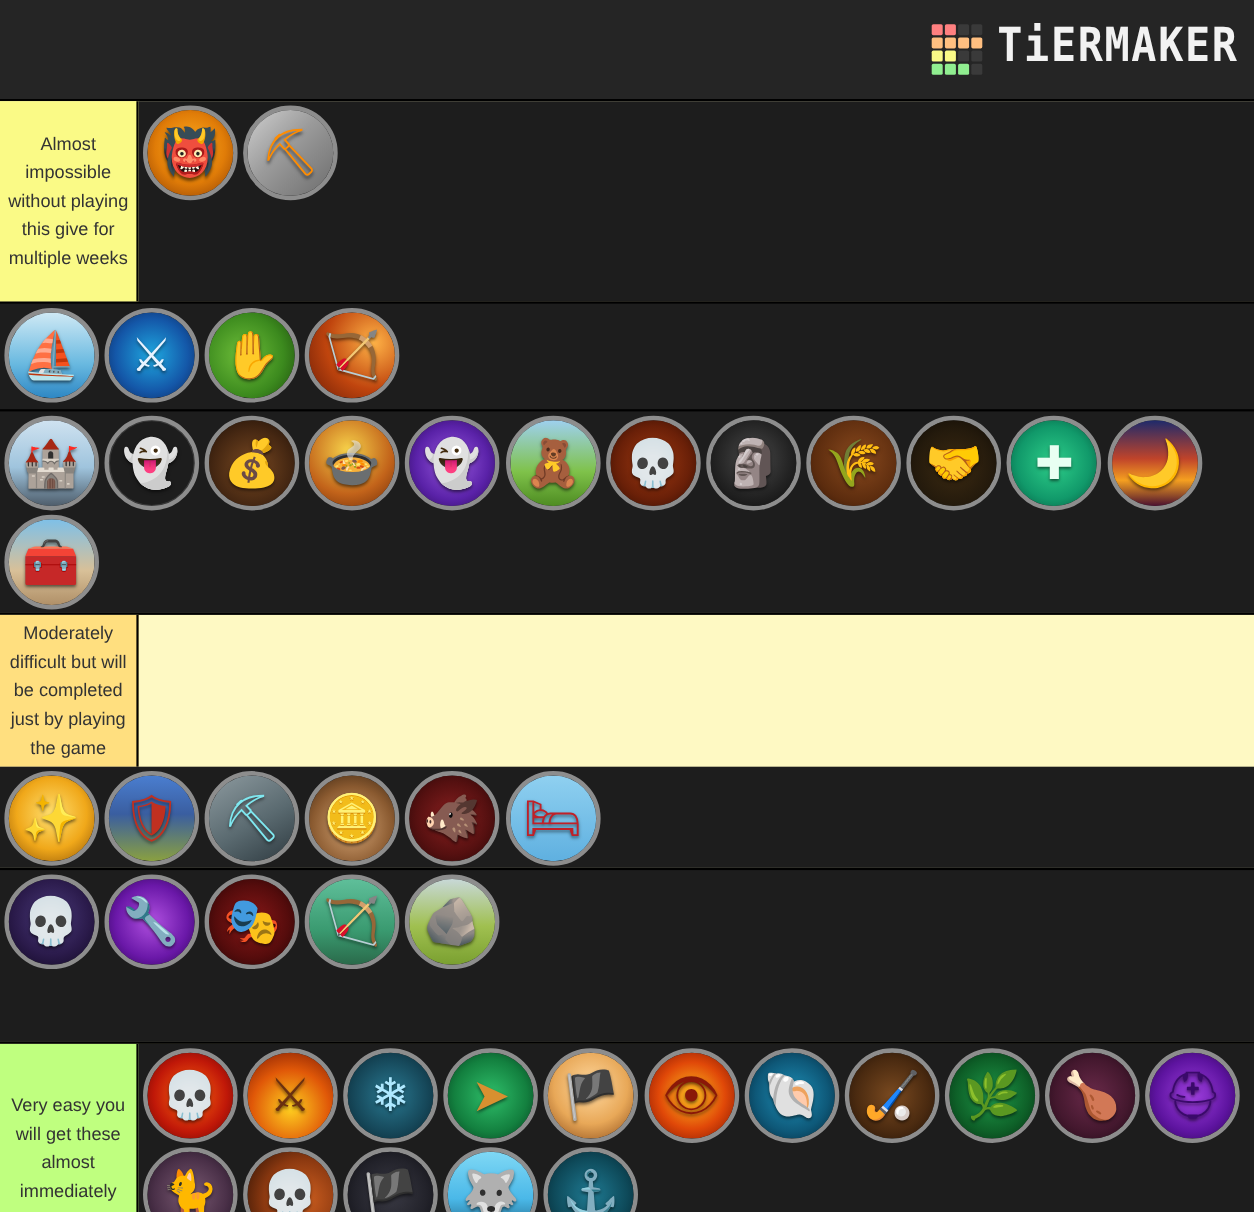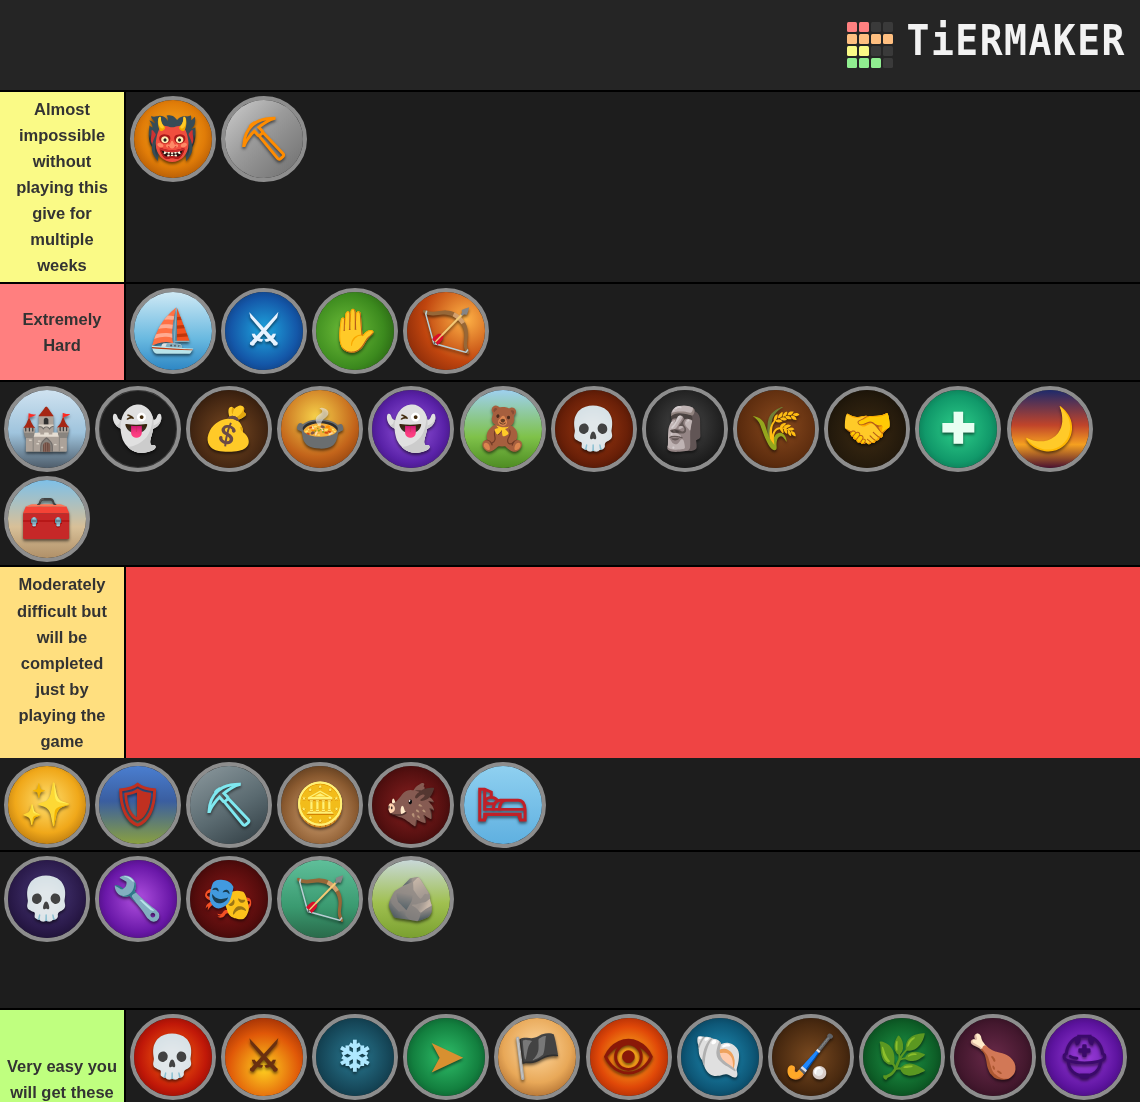--- a/index.html
+++ b/index.html
@@ -23,21 +23,21 @@
     grid-template-rows: repeat(4, 10px); gap: 2px;
   }
   .logo-grid i { display: block; width: 10px; height: 10px; border-radius: 1.5px; }
   .logo-text {
     color: #f2f2f2; font-size: 38px; font-weight: bold;
     letter-spacing: 1.5px; font-family: "DejaVu Sans Mono", monospace;
     transform: scaleY(1.12); line-height: 1;
   }
 
   
-  .tier-row { display: flex; border-top: 2px solid #000; background: #ef4444; font-weight: bold; }
+  .tier-row { display: flex; border-top: 2px solid #000; background: #fef9c3; }
   .tier-label {
     width: 126px; flex: 0 0 126px;
     display: flex; align-items: center; justify-content: center;
     text-align: center; color: #333; font-size: 16.5px;
     line-height: 1.58; padding: 4px 6px; word-break: break-word;
     border-right: 2px solid #000;
   }
   .tier-items {
     flex: 1; display: flex; flex-wrap: wrap;
     align-content: flex-start; padding: 2px 0 0 1px;
@@ -96,21 +96,20 @@
             </div>
           </div>
           <div class="icon">
             <div class="art" style="background: linear-gradient(135deg, rgb(207, 207, 207) 0%, rgb(154, 154, 154) 45%, rgb(109, 109, 109) 100%);">
               <div class="ft" style="color: rgb(255, 140, 0); text-shadow: rgba(0, 0, 0, 0.55) 0px 2px 3px;">⛏</div>
             </div>
           </div>
         </div>
       </div>
       <div class="tier-row" style="min-height: 98px;">
-        <div class="tier-label" style="background: rgb(255, 127, 127);">Extremely Hard</div>
         <div class="tier-items">
           <div class="icon">
             <div class="art" style="background: linear-gradient(rgb(207, 233, 245) 0%, rgb(105, 185, 224) 60%, rgb(46, 135, 196) 100%);">
               <div class="ft" style="color: rgb(192, 57, 43); text-shadow: rgba(0, 0, 0, 0.55) 0px 2px 3px;">⛵</div>
             </div>
           </div>
           <div class="icon">
             <div class="art" style="background: radial-gradient(circle, rgb(31, 168, 224) 0%, rgb(20, 87, 168) 60%, rgb(11, 36, 88) 100%);">
               <div class="ft" style="color: rgb(232, 243, 255); text-shadow: rgba(0, 0, 0, 0.55) 0px 2px 3px;">⚔</div>
             </div>

